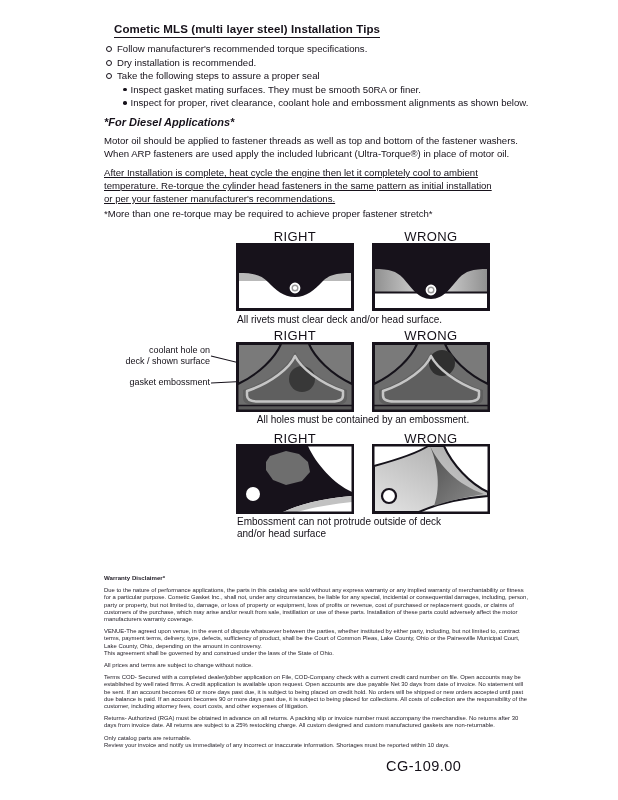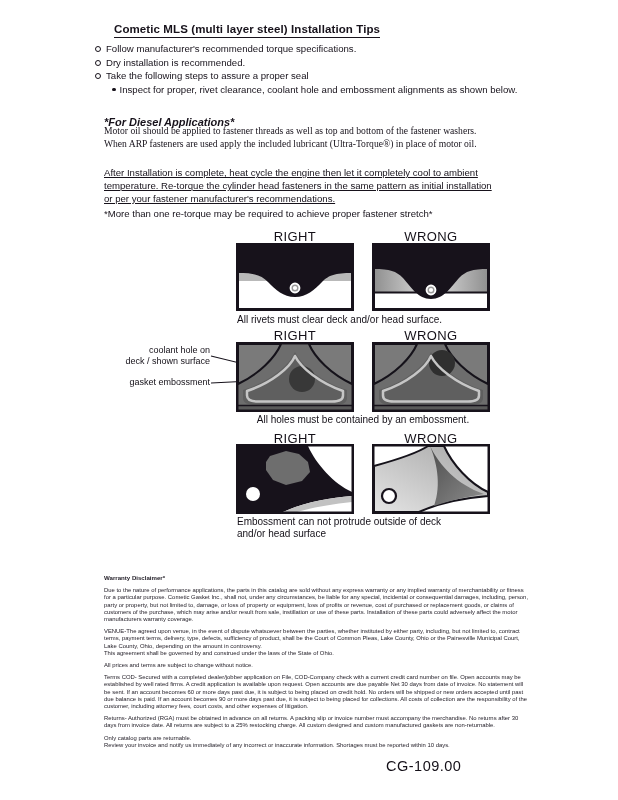--- a/index.html
+++ b/index.html
@@ -7,34 +7,34 @@
     position:relative;width:618px;height:800px;background:#ffffff;overflow:hidden;
     font-family:"Liberation Sans",sans-serif;color:#17121b;
   }
   .abs{position:absolute;}
   .prewrap{white-space:pre-line;}
 
   .doc-title{
     left:114px;top:23px;font-size:11.5px;font-weight:bold;
     border-bottom:1.5px solid #17121b;padding-bottom:2px;letter-spacing:.1px;
   }
-  .intro{left:95px;top:42px;font-size:9.6px;line-height:13.5px;}
+  .intro{left:106px;top:42px;font-size:9.6px;line-height:13.5px;}
   .b-row{display:flex;align-items:flex-start;}
   .b-o{
     width:4px;height:4px;border:1px solid #17121b;border-radius:50%;
     margin:4px 5px 0 0;flex:0 0 auto;
   }
   .sub{margin-left:17px;}
   .b-f{
     width:3.5px;height:3.5px;background:#17121b;border-radius:50%;
     margin:5px 4px 0 0;flex:0 0 auto;
   }
   .diesel-h{left:104px;top:116px;font-size:11px;font-weight:bold;font-style:italic;}
   .body-p{left:104px;top:0;font-size:9.6px;line-height:13px;width:460px;}
-  .p1{top:124px;font-family:Liberation Serif, serif;}
+  .p1{top:134px;}
   .p2{top:166px;text-decoration:underline;}
   .note{top:207px;}
 
   .fig-label{
     top:0;width:118px;text-align:center;font-size:13px;letter-spacing:.4px;color:#141018;
   }
   .fig-caption{font-size:10px;line-height:12px;color:#141018;}
   .cap-center{width:254px;text-align:center;}
   .callout{font-size:9px;line-height:10.5px;text-align:right;color:#141018;}
 
@@ -56,20 +56,24 @@
       <span class="b-o"></span>
       <span>Follow manufacturer's recommended torque specifications.</span>
     </div>
     <div class="b-row">
       <span class="b-o"></span>
       <span>Dry installation is recommended.</span>
     </div>
     <div class="b-row">
       <span class="b-o"></span>
       <span>Take the following steps to assure a proper seal</span>
+    </div>
+    <div class="b-row sub">
+      <span class="b-f"></span>
+      <span>Inspect gasket mating surfaces.  They must be smooth 50RA or finer.</span>
     </div>
     <div class="b-row sub">
       <span class="b-f"></span>
       <span>Inspect for proper, rivet clearance, coolant hole and embossment alignments as shown below.</span>
     </div>
   </div>
 
   <div class="abs diesel-h">*For Diesel Applications*</div>
   <div class="abs body-p p1 prewrap">Motor oil should be applied to fastener threads as well as top and bottom of the fastener washers.
 When ARP fasteners are used apply the included lubricant (Ultra-Torque®) in place of motor oil.</div>

